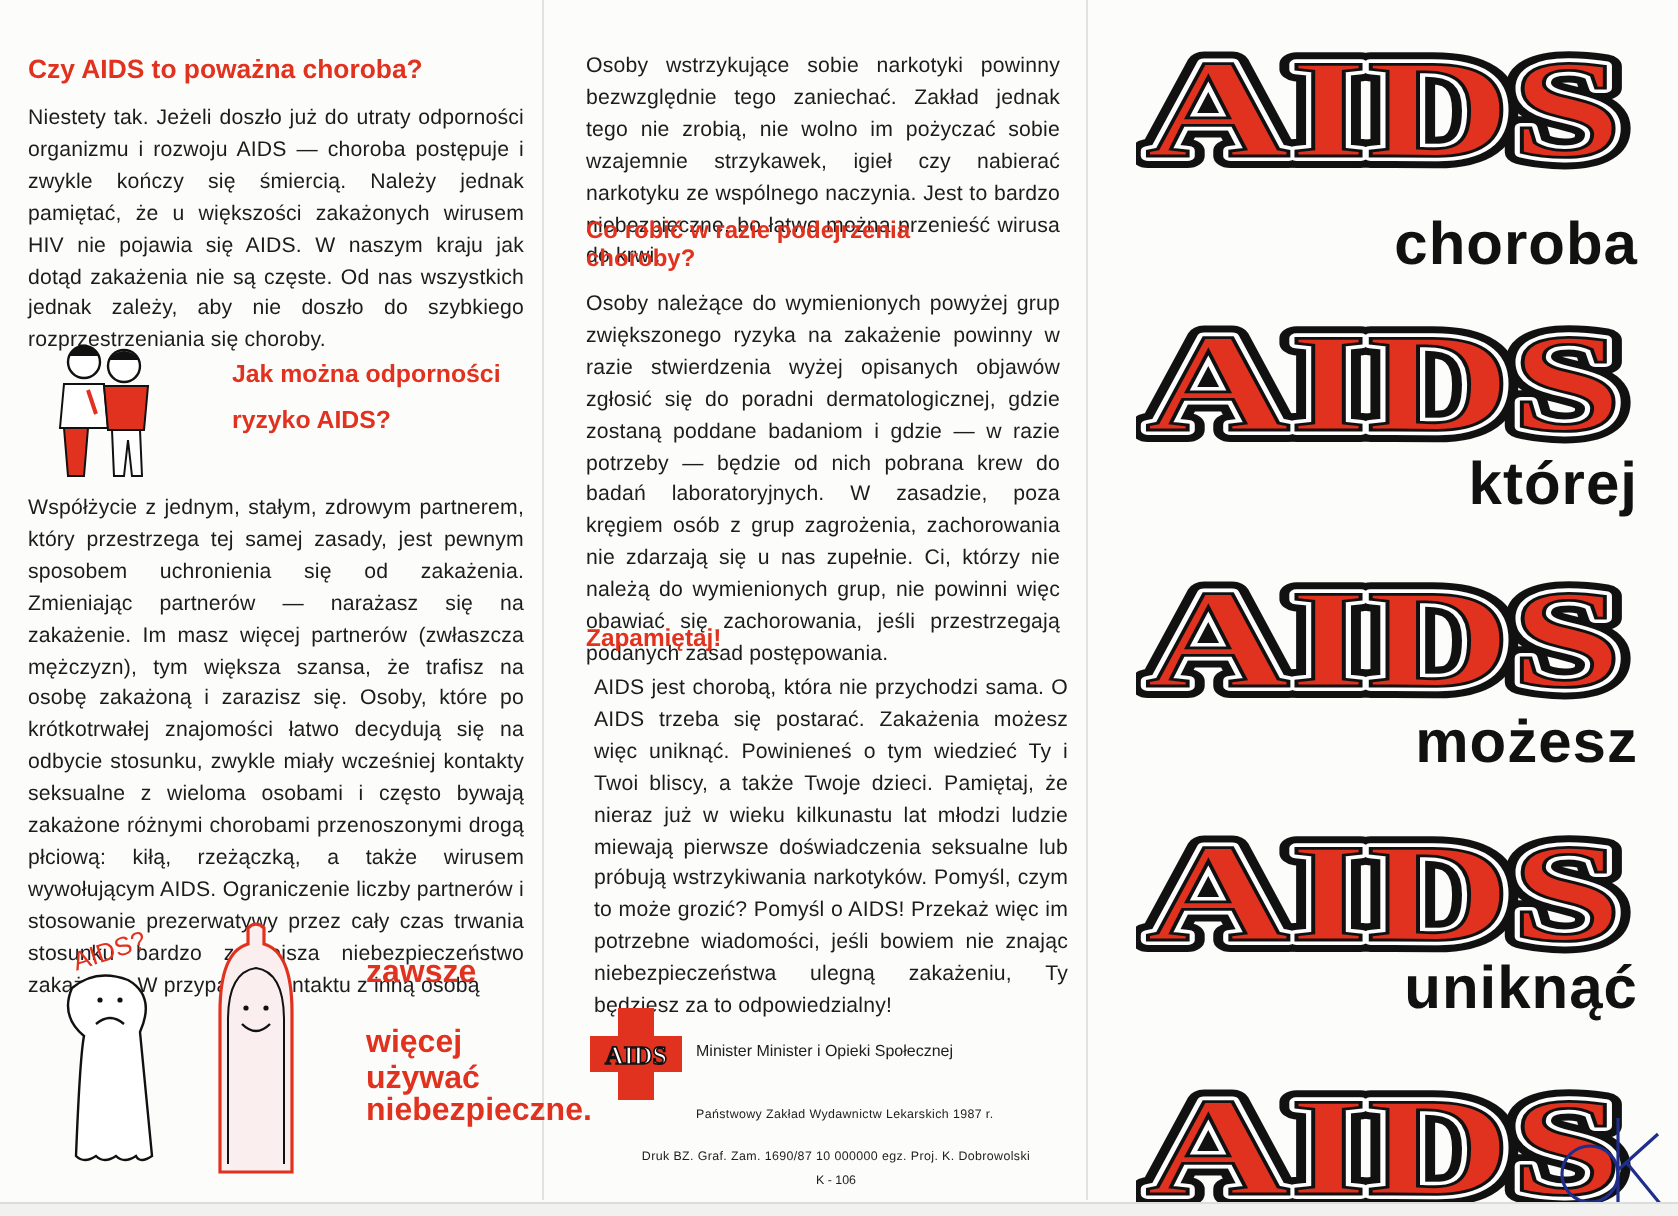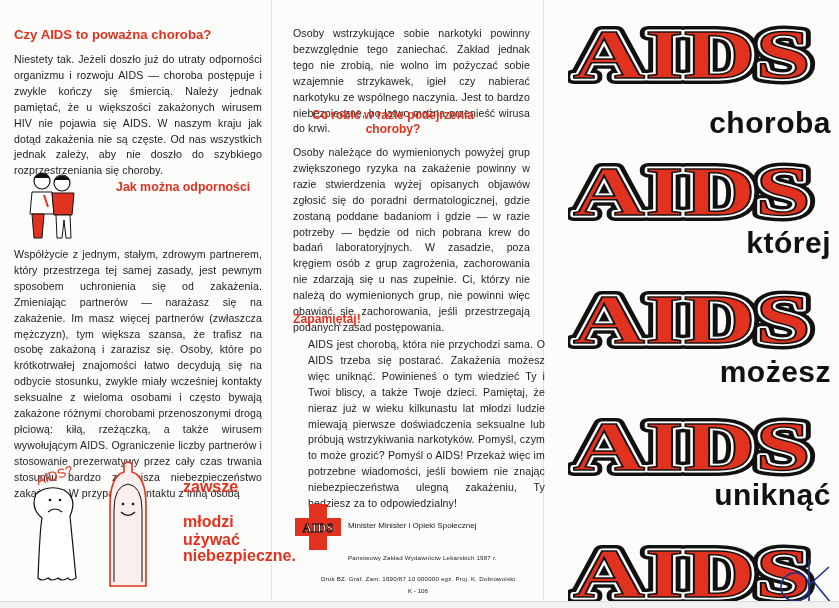--- a/index.html
+++ b/index.html
@@ -6,21 +6,21 @@
     html, body { width: 839px; height: 608px; background: #fdfdfd; overflow: hidden; }
     body { font-family: "Liberation Sans", sans-serif; color: #1c1c1c; position: relative; }
     .page { position: absolute; left: 0; top: 0; width: 839px; height: 608px; background: #fcfcfb; }
     .fold { position: absolute; top: 0; width: 1px; height: 600px; background: #e2e2e0; }
     .bottom-edge { position: absolute; left: 0; top: 601px; width: 839px; height: 7px; background: #f1f1ef; border-top: 1px solid #dcdcdc; }
 
     .panel { position: absolute; top: 0; height: 600px; }
     .p1 { left: 14px; width: 248px; }
     .p2 { left: 293px; width: 237px; }
     .p3 { left: 560px; width: 279px; }
-    .h-red { font-weight: bold; color: #e0321e; text-align: center; }
+    .h-red { font-weight: bold; color: #e0321e; }
     .body-text { font-size: 10.6px; line-height: 15.9px; text-align: justify; letter-spacing: 0.1px; }
     .body-text b { font-weight: normal; }
 
     
     .p1 .h1 { position: absolute; top: 27px; left: 0; font-size: 13.2px; }
     .p1 .intro { position: absolute; top: 52px; left: 0; width: 248px; }
     .p1 .figure-couple { position: absolute; top: 170px; left: 8px; width: 62px; height: 72px; }
     .p1 .h2 { position: absolute; top: 176px; left: 102px; font-size: 12.4px; line-height: 23px; }
     .p1 .para2 { position: absolute; top: 247px; left: 0; width: 248px; }
     .p1 .figure-left { position: absolute; top: 458px; left: 10px; width: 70px; height: 135px; }
@@ -28,30 +28,30 @@
     .p1 .cta { position: absolute; left: 169px; font-size: 16px; font-weight: bold; color: #e0321e; }
     .p1 .cta1 { top: 478px; }
     .p1 .cta2 { top: 513px; }
     .p1 .cta3 { top: 547px; }
 
     
     .p2 .para1 { position: absolute; top: 26px; left: 0; width: 237px; }
     .p2 .h3 { position: absolute; top: 108px; left: 0; font-size: 12px; line-height: 14px; width: 200px; }
     .p2 .para2 { position: absolute; top: 145px; left: 0; width: 237px; }
     .p2 .h4 { position: absolute; top: 312px; left: 0; width: 237px; text-align: left; font-size: 12.2px; }
-    .p2 .para3 { position: absolute; top: 337px; left: 15px; width: 237px; }
+    .p2 .para3 { position: absolute; top: 337px; left: 4px; width: 237px; }
     .p2 .logo-cross { position: absolute; top: 502px; left: 0; width: 50px; height: 50px; }
     .p2 .ministry { position: absolute; top: 521px; left: 55px; font-size: 8px; }
     .p2 .publisher { position: absolute; top: 554px; left: 55px; font-size: 6.2px; letter-spacing: 0.2px; }
     .p2 .print-info { position: absolute; top: 575px; left: 0; width: 250px; text-align: center; font-size: 6.2px; letter-spacing: 0.2px; }
     .p2 .catalog { position: absolute; top: 587px; left: 0; width: 250px; text-align: center; font-size: 6.2px; }
 
     
     .aids-logo { position: absolute; left: 8px; width: 248px; height: 70px; }
-    .word { position: absolute; right: 8px; font-weight: bold; font-size: 30px; color: #111; letter-spacing: 0.5px; }
+    .word { position: absolute; right: 20px; font-weight: bold; font-size: 30px; color: #111; letter-spacing: 0.5px; }
     .watermark { position: absolute; left: 773px; top: 555px; width: 60px; height: 50px; }
   </style>
 </head>
 <body>
 
 <div class="page">
   <div class="fold" style="left:271px"></div>
   <div class="fold" style="left:543px"></div>
 
   <section class="panel p1">
@@ -65,20 +65,21 @@
       <path d="M32 10 q8 -9 16 0" fill="#111"></path>
       <path d="M10 22 h20 l2 22 h-24 z" fill="#fff" stroke="#111" stroke-width="1"></path>
       <path d="M30 23 h22 l-2 22 h-18 z" fill="#e0321e" stroke="#111" stroke-width="1"></path>
       <path d="M10 44 h12 l-2 24 h-8 z" fill="#e0321e" stroke="#111" stroke-width="1"></path>
       <path d="M34 45 h14 l1 23 h-5 l-2 -18 l-2 18 h-5 z" fill="#fff" stroke="#111" stroke-width="1"></path>
       <path d="M22 25 l4 12" stroke="#e0321e" stroke-width="2"></path>
     </svg>
 
     <div class="h2 h-red">
       <div>Jak można odporności</div>
+      <div>ryzyko AIDS?</div>
     </div>
 
     <p class="para2 body-text">Współżycie z jednym, stałym, zdrowym partnerem, który przestrzega tej samej zasady, jest pewnym sposobem uchronienia się od zakażenia. Zmieniając partnerów — narażasz się na zakażenie. Im masz więcej partnerów (zwłaszcza mężczyzn), tym większa szansa, że trafisz na osobę zakażoną i zarazisz się. Osoby, które po krótkotrwałej znajomości łatwo decydują się na odbycie stosunku, zwykle miały wcześniej kontakty seksualne z wieloma osobami i często bywają zakażone różnymi chorobami przenoszonymi drogą płciową: kiłą, rzeżączką, a także wirusem wywołującym AIDS. Ograniczenie liczby partnerów i stosowanie prezerwatywy przez cały czas trwania stosunku bardzo zmniejsza niebezpieczeństwo zakażenia. W przypadku kontaktu z inną osobą</p>
 
     <svg class="figure-left" viewBox="0 0 70 135">
       <text x="12" y="22" font-size="13" fill="#e0321e" font-family="Liberation Sans, sans-serif" transform="rotate(-18 30 18)">AIDS?</text>
       <path d="M14 120 q2 -50 4 -60 q-12 -10 -6 -24 q12 -10 28 -4 q14 8 6 26 q2 20 6 62 q-6 4 -8 0 q-6 4 -10 0 q-6 4 -10 0 q-6 4 -10 0z" fill="#fff" stroke="#111" stroke-width="1.2"></path>
       <circle cx="26" cy="42" r="1.3" fill="#111"></circle>
       <circle cx="36" cy="42" r="1.3" fill="#111"></circle>
       <path d="M24 54 q7 -6 14 0" fill="none" stroke="#111" stroke-width="1.2"></path>
@@ -86,21 +87,21 @@
 
     <svg class="figure-right" viewBox="0 0 48 135">
       <path d="M6 128 v-80 q0 -30 14 -34 v-8 q4 -4 8 0 v8 q14 4 14 34 v80 z" fill="#fbeeee" stroke="#e0321e" stroke-width="1.6"></path>
       <path d="M10 124 v-72 q0 -24 14 -26 q14 2 14 26 v72" fill="none" stroke="#111" stroke-width="1"></path>
       <circle cx="19" cy="46" r="1.3" fill="#111"></circle>
       <circle cx="29" cy="46" r="1.3" fill="#111"></circle>
       <path d="M17 54 q7 7 14 0" fill="none" stroke="#111" stroke-width="1.2"></path>
     </svg>
 
     <div class="cta cta1">zawsze</div>
-    <div class="cta cta2">młodzi używać</div>
+    <div class="cta cta2">więcej używać</div>
     <div class="cta cta3">niebezpieczne.</div>
   </section>
 
   <section class="panel p2">
     <p class="para1 body-text">Osoby wstrzykujące sobie narkotyki powinny bezwzględnie tego zaniechać. Zakład jednak tego nie zrobią, nie wolno im pożyczać sobie wzajemnie strzykawek, igieł czy nabierać narkotyku ze wspólnego naczynia. Jest to bardzo niebezpieczne, bo łatwo można przenieść wirusa do krwi.</p>
     <h3 class="h3 h-red">Co robić w razie podejrzenia choroby?</h3>
     <p class="para2 body-text"><span>Osoby należące do wymienionych powyżej grup zwiększonego ryzyka na zakażenie powinny w razie stwierdzenia wyżej opisanych objawów zgłosić się do </span><b>poradni dermatologicznej</b><span>, gdzie zostaną poddane badaniom i gdzie — w razie potrzeby — będzie od nich pobrana krew do badań laboratoryjnych. W zasadzie, poza kręgiem osób z grup zagrożenia, zachorowania nie zdarzają się u nas zupełnie. Ci, którzy nie należą do wymienionych grup, nie powinni więc obawiać się zachorowania, jeśli przestrzegają podanych zasad postępowania.</span></p>
     <h3 class="h4 h-red">Zapamiętaj!</h3>
     <p class="para3 body-text">AIDS jest chorobą, która nie przychodzi sama. O AIDS trzeba się postarać. Zakażenia możesz więc uniknąć. Powinieneś o tym wiedzieć Ty i Twoi bliscy, a także Twoje dzieci. Pamiętaj, że nieraz już w wieku kilkunastu lat młodzi ludzie miewają pierwsze doświadczenia seksualne lub próbują wstrzykiwania narkotyków. Pomyśl, czym to może grozić? Pomyśl o AIDS! Przekaż więc im potrzebne wiadomości, jeśli bowiem nie znając niebezpieczeństwa ulegną zakażeniu, Ty będziesz za to odpowiedzialny!</p>
 

